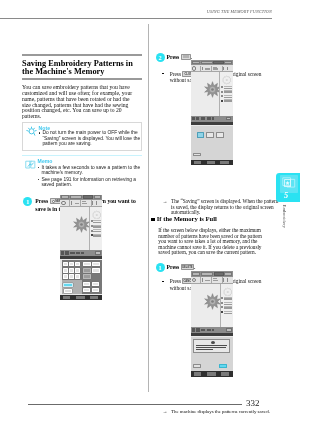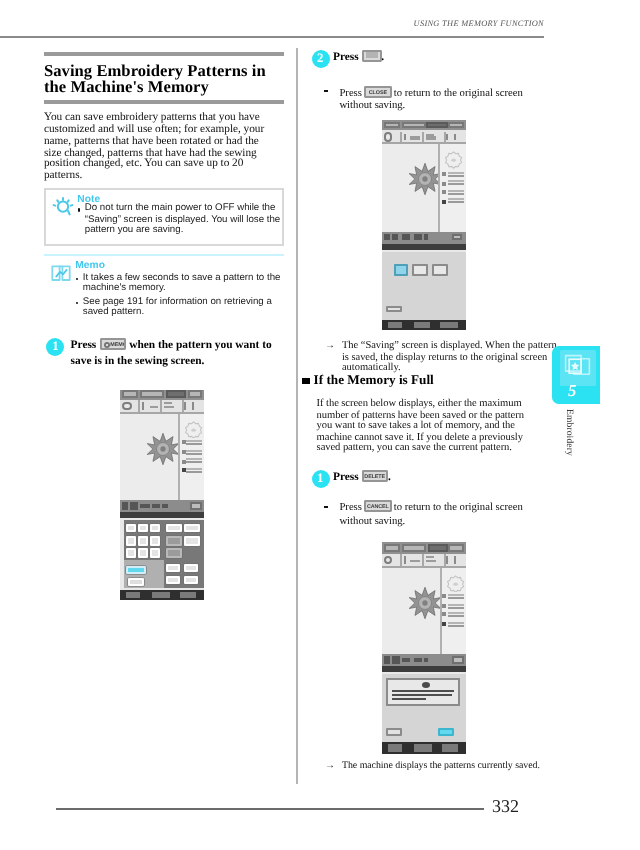--- a/index.html
+++ b/index.html
@@ -5,21 +5,21 @@
   html,body{margin:0;padding:0;}
   body{width:300px;height:425px;background:#ffffff;font-family:"Liberation Serif",serif;overflow:hidden;position:relative;}
   .page{position:absolute;inset:0;}
   
   .runhead{position:absolute;left:196px;top:9px;width:76px;text-align:right;font-family:"Liberation Serif",serif;font-style:italic;font-size:4.2px;letter-spacing:0.15px;color:#555;white-space:nowrap;}
   .toprule{position:absolute;left:0px;top:17.5px;width:272px;height:1px;background:#8a8a8a;}
   .botrule{position:absolute;left:28px;top:404px;width:214px;height:1px;background:#6b6b6b;}
   .pageno{position:absolute;left:246px;top:398px;font-family:"Liberation Serif",serif;font-size:9px;color:#222;}
   .coldiv{position:absolute;left:148px;top:24px;width:0.6px;height:368px;background:#b4b4b4;}
 
-  .col{position:absolute;width:120px;}
+  .col{position:absolute;width:120px;margin-top:28px;}
   .colL{left:22px;top:26px;}
   .colR{left:158.3px;top:24px;width:110px;}
 
   .h1rule{height:1.6px;background:#9a9a9a;margin:0 0 2px 0;}
   h1.title{font-family:"Liberation Serif",serif;font-weight:bold;font-size:8.3px;line-height:8.8px;margin:0;padding:2px 0 1.2px 0;color:#000;letter-spacing:0.02px;}
   p.body{font-family:"Liberation Serif",serif;font-size:5.65px;line-height:5.8px;margin:0;color:#111;text-align:left;letter-spacing:-0.01px;}
   p.intro{padding-top:3.2px;width:115px;}
   
   .callout{box-sizing:border-box;border:0.8px solid #d8d8d8;background:#fff;position:relative;}
   .cicon{position:absolute;left:3.2px;top:2.4px;width:11px;height:11px;line-height:0;}

